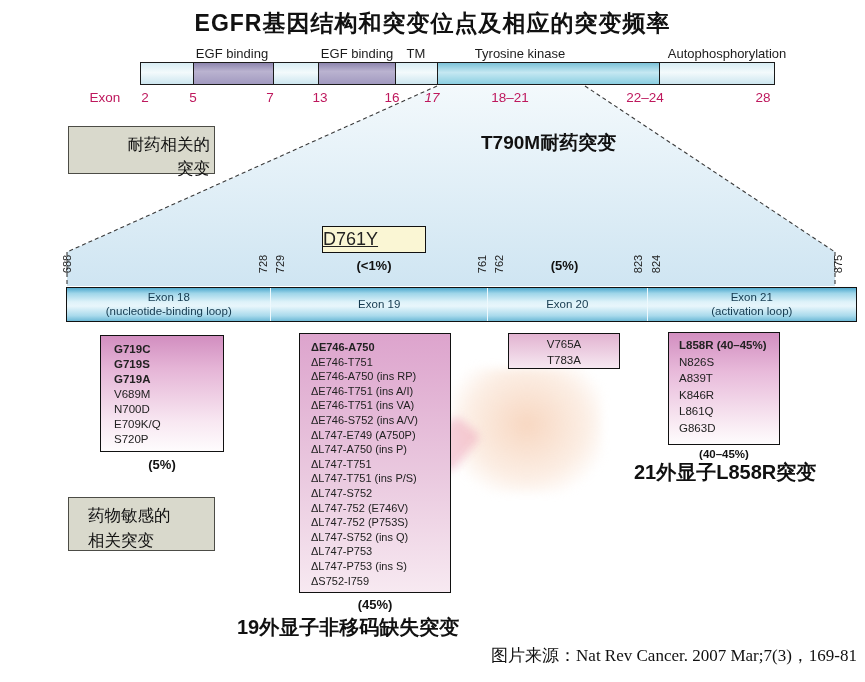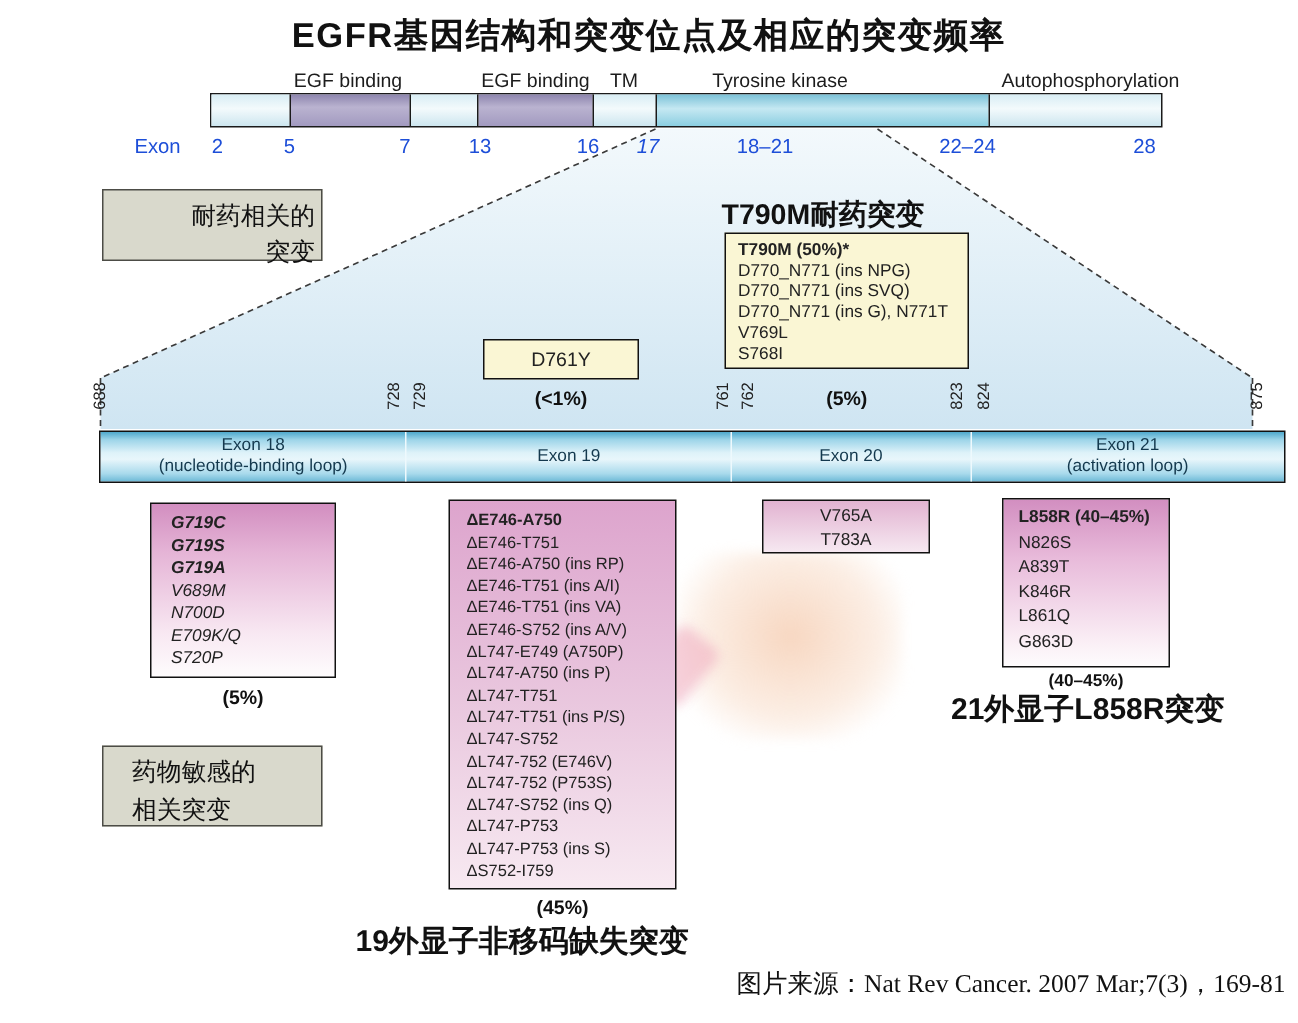--- a/index.html
+++ b/index.html
@@ -16,21 +16,21 @@
     white-space:nowrap;color:#1c1c1c;}
   .genebar{position:absolute;left:140px;top:62px;width:635px;height:23px;
     display:flex;border:1.4px solid #1a1a1a;box-sizing:border-box;}
   .genebar .seg{height:100%;box-sizing:border-box;}
   .genebar .seg + .seg{border-left:1.2px solid #1a1a1a;}
   .seg-light{background:linear-gradient(180deg,#d8edf4 0%,#f3fafc 45%,#cde6ef 100%);}
   .seg-purple{background:linear-gradient(180deg,#8d85ae 0%,#bab3d0 40%,#a29ac0 100%);}
   .seg-teal{background:linear-gradient(180deg,#7cc2d8 0%,#c5e8f2 45%,#8ccfe1 100%);}
   .s1{width:52px}.s2{width:80px}.s3{width:46px}.s4{width:77px}.s5{width:42px}.s6{width:223px}.s7{width:115px}
   .ticks{position:absolute;left:0;top:90px;width:865px;height:16px;}
-  .ticks .item{position:absolute;transform:translateX(-50%);font-size:13.5px;color:#1d4ed8;
+  .ticks .item{position:absolute;transform:translateX(-50%);font-size:13.5px;color:#be185d;
     white-space:nowrap;}
   
   .fan{position:absolute;left:0;top:0;z-index:0;}
   
   .coords{position:absolute;left:0;top:0;width:865px;height:0;z-index:2;}
   .coords .item{position:absolute;top:258px;width:34px;margin-left:-17px;text-align:center;
     transform:rotate(-90deg);font-size:11px;color:#222;}
   
   .exonbar{position:absolute;left:66px;top:287px;width:791px;height:35px;display:flex;
     border:1.5px solid #111;box-sizing:border-box;z-index:2;
@@ -46,25 +46,25 @@
     color:#222;z-index:3;}
   .mutbox{position:absolute;border:1.3px solid #111;box-sizing:border-box;color:#222;z-index:2;}
   .mutbox .item{white-space:nowrap;}
   .bold{font-weight:bold;}
   
   .box-resist{left:68px;top:126px;width:147px;height:48px;text-align:right;}
   .box-sens{left:68px;top:497px;width:147px;height:54px;line-height:25px;padding-left:19px;}
   .t790m-head{position:absolute;left:481px;top:130px;font-size:19px;font-weight:bold;z-index:3;}
   .box-t790m{left:483px;top:155px;width:163px;height:91px;font-size:11.5px;line-height:13.7px;
     padding:5px 4px 4px 8px;}
-  .box-d761y{left:322px;top:226px;width:104px;height:27px;font-size:13px;
-    display:flex;align-items:center;justify-content:center;}
+  .box-d761y{left:322px;top:226px;width:104px;height:27px;font-size:18px;
+    display:flex;align-items:center;justify-content:flex-start;text-decoration:underline;}
   .box-e18{left:100px;top:335px;width:124px;height:117px;font-size:11.5px;line-height:15px;
     padding:6px 4px 4px 13px;
-    background:linear-gradient(180deg,#d28ec0 0%,#e5b4d6 28%,#f8e8f2 75%,#fefcfd 100%);font-style:italic;}
+    background:linear-gradient(180deg,#d28ec0 0%,#e5b4d6 28%,#f8e8f2 75%,#fefcfd 100%);}
   .box-e19{left:299px;top:333px;width:152px;height:260px;font-size:11px;line-height:14.6px;
     padding:6px 3px 20px 11px;
     background:linear-gradient(180deg,#dda4cd 0%,#eac9df 55%,#f7e9f1 100%);}
   .box-e20{left:508px;top:333px;width:112px;height:36px;font-size:11.5px;line-height:15.5px;
     text-align:center;padding-top:3px;
     background:linear-gradient(180deg,#e2b3d1 0%,#f6e8f1 100%);}
   .box-e21{left:668px;top:332px;width:112px;height:113px;font-size:11.5px;line-height:16.6px;
     padding:4px 2px 4px 10px;
     background:linear-gradient(180deg,#d28ec0 0%,#e8bada 35%,#faeef5 85%,#fefcfd 100%);}
   .pct{position:absolute;font-weight:bold;font-size:13px;color:#111;text-align:center;z-index:3;}
@@ -173,28 +173,20 @@
   <div class="graybox box-resist">
     <div>耐药相关的</div>
     <div>突变</div>
   </div>
   <div class="graybox box-sens">
     <div>药物敏感的</div>
     <div>相关突变</div>
   </div>
 
   <div class="t790m-head">T790M耐药突变</div>
-  <div class="yellowbox box-t790m">
-      <div class="item bold">T790M (50%)*</div>
-      <div class="item">D770_N771 (ins NPG)</div>
-      <div class="item">D770_N771 (ins SVQ)</div>
-      <div class="item">D770_N771 (ins G), N771T</div>
-      <div class="item">V769L</div>
-      <div class="item">S768I</div>
-    </div>
   <div class="pct pct-t790m">(5%)</div>
 
   <div class="yellowbox box-d761y">
     <span>D761Y</span>
   </div>
   <div class="pct pct-d761y">(&lt;1%)</div>
 
   <div class="mutbox box-e18">
       <div class="item bold">G719C</div>
       <div class="item bold">G719S</div>

